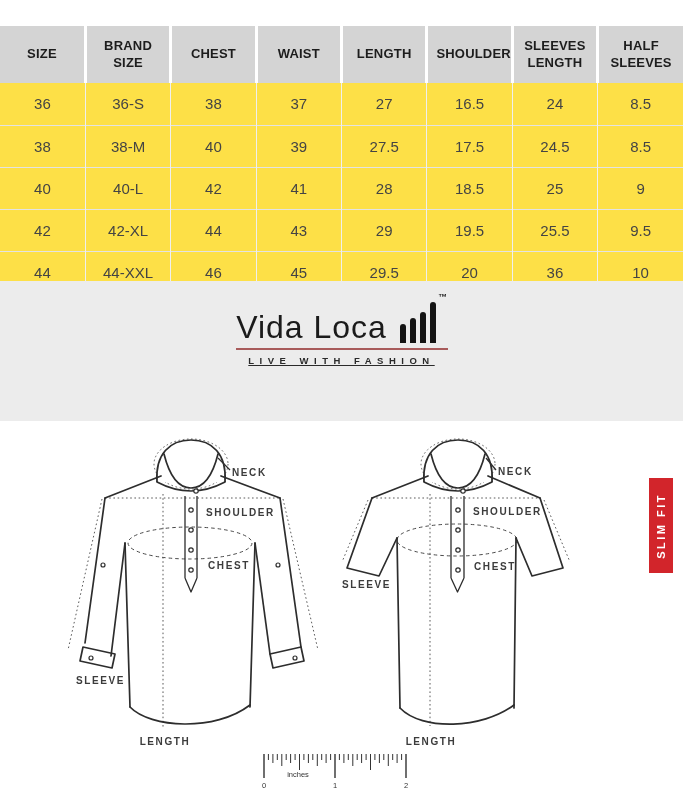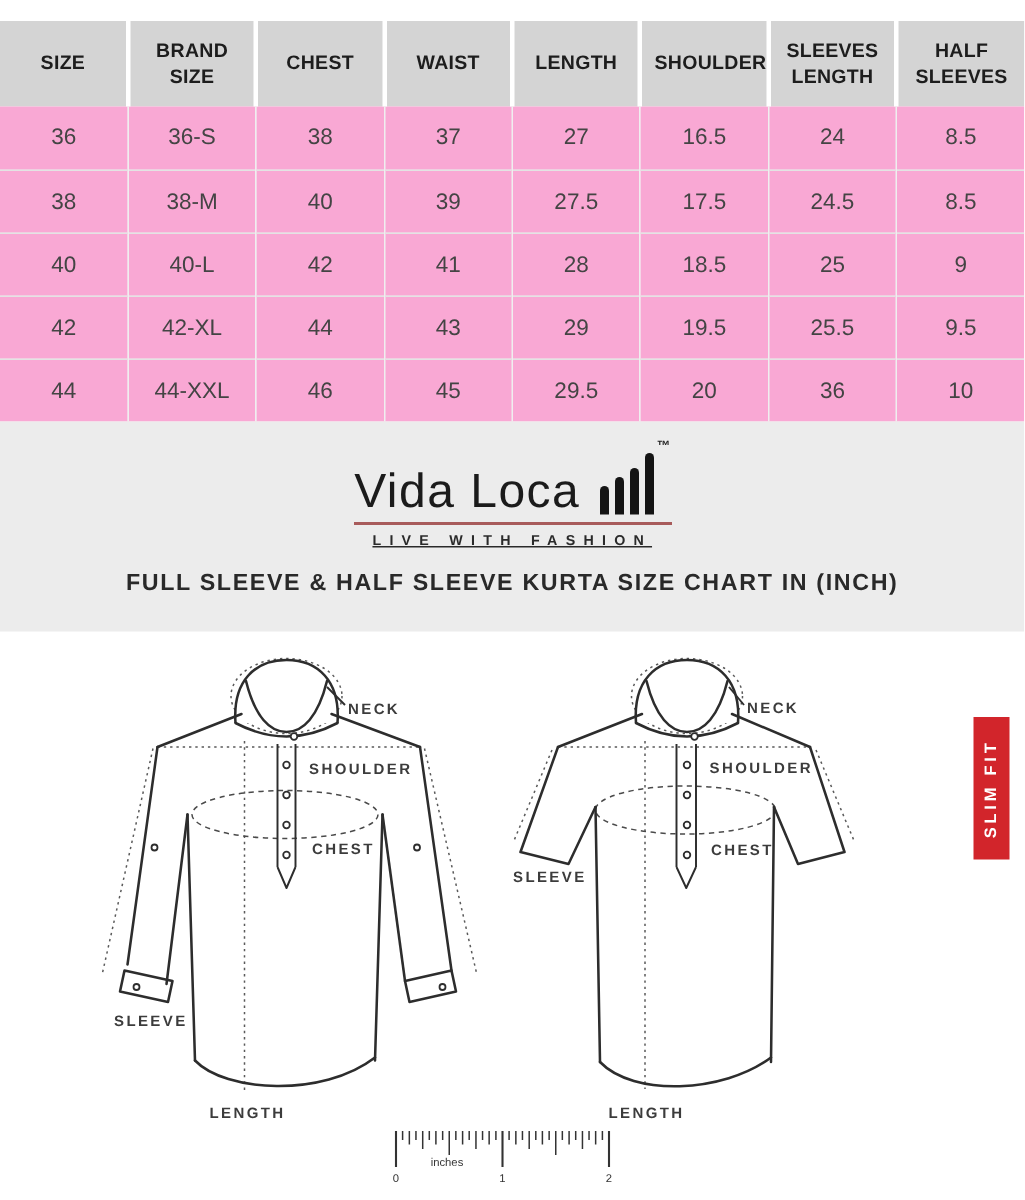--- a/index.html
+++ b/index.html
@@ -1,30 +1,30 @@
 <!DOCTYPE html>
 <html><head>
 <meta charset="utf-8">
 <style>
   * { margin:0; padding:0; box-sizing:border-box; }
   html,body { background:#fff; }
   body { font-family:"Liberation Sans", sans-serif; }
   .canvas { position:relative; width:683px; height:800px; background:#fff; overflow:hidden; margin:0 auto; }
 
   
-  .size-table { position:absolute; top:14px; left:0; width:683px; border-collapse:collapse; table-layout:fixed; }
+  .size-table { position:absolute; top:26px; left:0; width:683px; border-collapse:collapse; table-layout:fixed; }
   .size-table th {
     background:#d4d4d4; color:#1d1d1d; font-size:13px; font-weight:bold;
     height:57px; text-align:center; vertical-align:middle; line-height:1.25;
     border-left:3px solid #fff; padding:0 8px; letter-spacing:.2px;
   }
   .size-table th:first-child { border-left:none; }
   .size-table td {
     height:42px; text-align:center; vertical-align:middle; font-size:15px; color:#444;
-    background:#f9a8d4; border-top:1px solid #e3e3e3; border-left:1px solid #efefef;
+    background:#fde047; border-top:1px solid #e3e3e3; border-left:1px solid #efefef;
   }
   .size-table td:first-child { border-left:none; }
   .size-table tbody tr:first-child td { border-top:none; }
 
   
   .brand-band { position:absolute; top:281px; left:0; width:683px; height:140px; background:#ececec; text-align:center; }
   .logo-row { display:flex; justify-content:center; align-items:flex-end; padding-top:17px; height:62px; }
   .logo-text { font-size:32px; color:#1b1b1b; letter-spacing:1px; line-height:1; }
   .logo-bars { display:flex; align-items:flex-end; margin-left:9px; }
   .logo-bars i { display:block; width:6px; background:#141414; border-radius:3px 3px 0 0; margin-left:4px; }
@@ -141,21 +141,20 @@
       <span class="logo-bars">
         <i class="bar1"></i>
           <i class="bar2"></i>
           <i class="bar3"></i>
           <i class="bar4"></i>
       </span>
       <span class="tm">™</span>
     </div>
     <div class="logo-underline"></div>
     <div class="tagline">LIVE WITH FASHION</div>
-    <div class="chart-heading">FULL SLEEVE &amp; HALF SLEEVE KURTA SIZE CHART IN (INCH)</div>
   </div>
 
   <svg class="diagram-svg svg-left" width="300" height="320" viewBox="0 0 300 320">
     <g>
       <ellipse class="dotted" cx="151" cy="34" rx="37" ry="25"></ellipse>
       <line class="dotted" x1="65" y1="68" x2="240" y2="68"></line>
       <line class="dotted" x1="62" y1="69" x2="28" y2="220"></line>
       <line class="dotted" x1="243" y1="69" x2="278" y2="220"></line>
       <line class="dotted" x1="123" y1="64" x2="123" y2="298"></line>
       <ellipse class="dashed" cx="150" cy="113" rx="62" ry="16"></ellipse>

